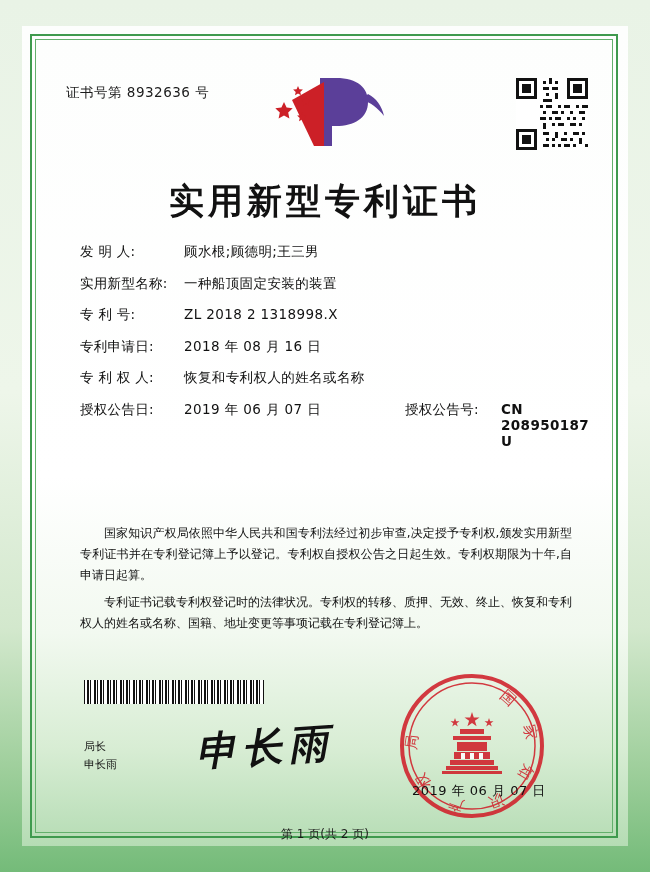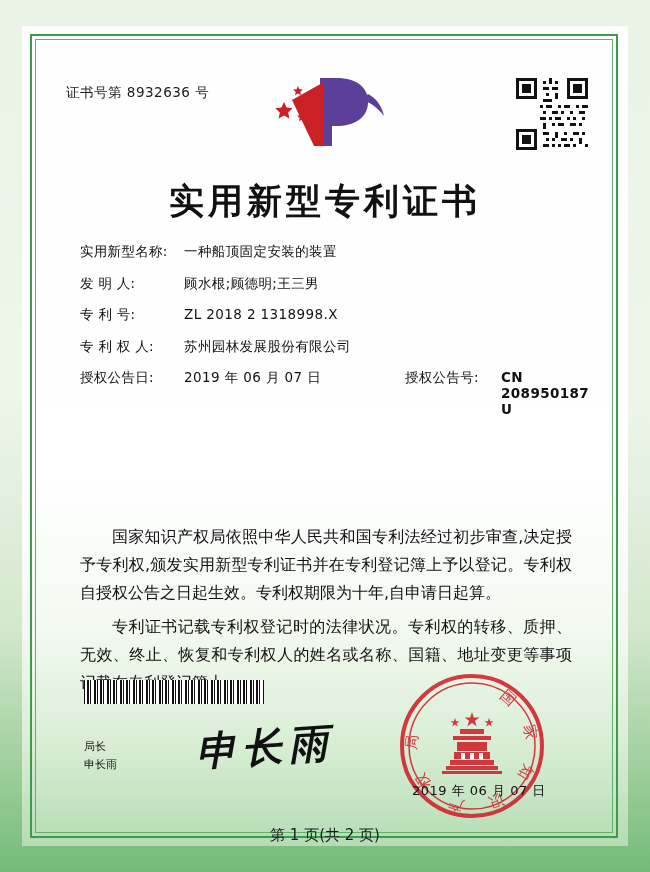--- a/index.html
+++ b/index.html
@@ -117,21 +117,21 @@
     flex: 1 1 auto;
     letter-spacing: 0.4px;
     font-weight: bold;
   }
 
   
   .paragraphs {
     position: absolute;
     left: 80px; top: 523px;
     width: 492px;
-    font-size: 16px;
+    font-size: 12px;
     line-height: 1.75;
     color: #111111;
     text-align: justify;
   }
   .paragraphs p {
     margin: 0 0 6px 0;
     text-indent: 2em;
   }
 
   
@@ -179,21 +179,21 @@
     font-size: 13px;
     color: #111111;
     letter-spacing: 0.5px;
   }
 
   
   .footer {
     position: absolute;
     left: 0; right: 0; top: 826px;
     text-align: center;
-    font-size: 15px;
+    font-size: 12px;
     color: #1a1a1a;
   }
 </style>
 </head>
 <body>
 
 <div class="page">
 
   <div class="bg-outer"></div>
   <div class="bg-inner"></div>
@@ -282,34 +282,38 @@
         <rect x="19" y="22" width="1" height="1"></rect>
           <rect x="23" y="22" width="1" height="1"></rect>
       </g>
     </svg>
   </div>
 
   <div class="title">实用新型专利证书</div>
 
   <div class="fields">
     <div class="field-row">
+      <div class="field-label">发  明  人:</div>
+      <div class="field-value">顾水根;顾德明;王三男</div>
+    </div>
+    <div class="field-row">
       <div class="field-label">实用新型名称:</div>
       <div class="field-value">一种船顶固定安装的装置</div>
     </div>
     <div class="field-row">
-      <div class="field-label">发  明  人:</div>
-      <div class="field-value">顾水根;顾德明;王三男</div>
-    </div>
-    <div class="field-row">
       <div class="field-label">专  利  号:</div>
       <div class="field-value">ZL 2018 2 1318998.X</div>
     </div>
     <div class="field-row">
+      <div class="field-label">专利申请日:</div>
+      <div class="field-value">2018 年 08 月 16 日</div>
+    </div>
+    <div class="field-row">
       <div class="field-label">专 利 权 人:</div>
-      <div class="field-value">苏州园林发展股份有限公司</div>
+      <div class="field-value">恢复和专利权人的姓名或名称</div>
     </div>
     <div class="field-row dual">
       <div class="field-label">授权公告日:</div>
       <div class="field-value">2019 年 06 月 07 日</div>
       <div class="field-label2">授权公告号:</div>
       <div class="field-value2">CN 208950187 U</div>
     </div>
   </div>
 
   <div class="paragraphs">

